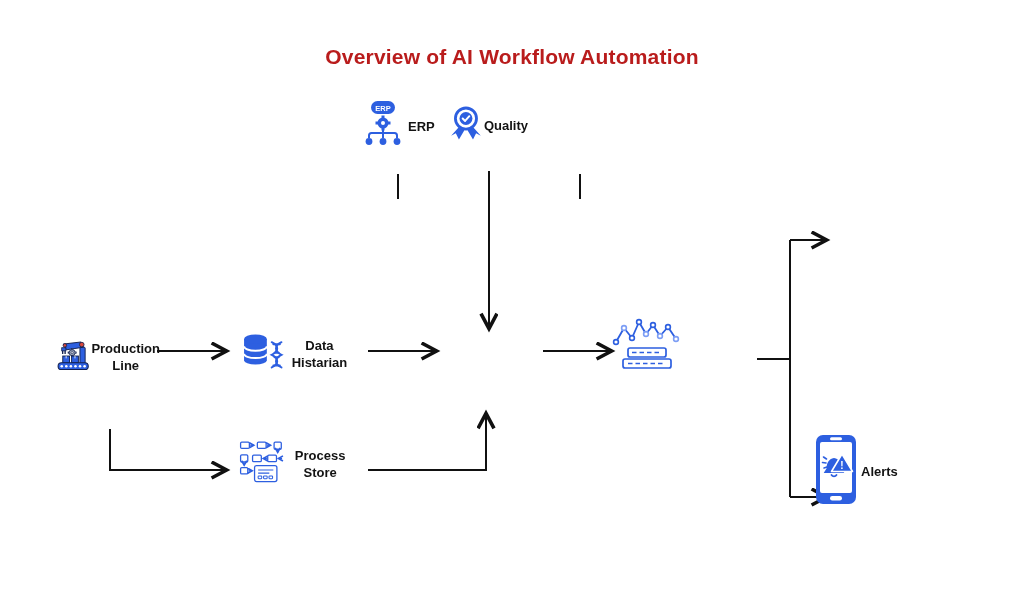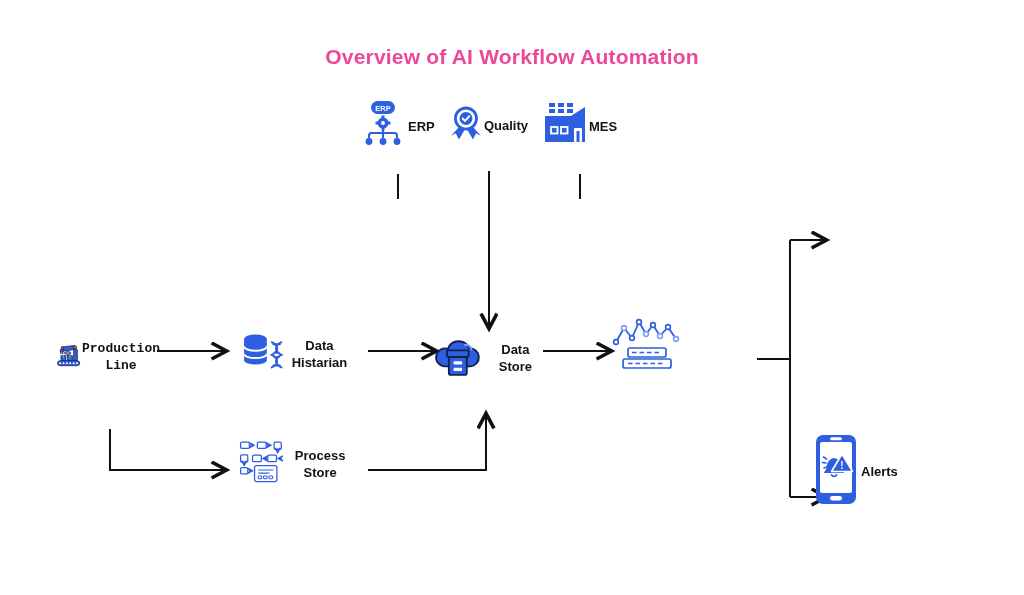--- a/index.html
+++ b/index.html
@@ -2,32 +2,32 @@
 <html><head>
 <meta charset="utf-8">
 <style>
   html,body{margin:0;padding:0;background:#ffffff;}
   .canvas{
     position:relative;width:1024px;height:595px;background:#ffffff;
     font-family:"Liberation Sans",sans-serif;overflow:hidden;
   }
   .title{
     position:absolute;left:0;right:0;top:45px;text-align:center;
-    font-size:21px;font-weight:700;color:#ec4899;letter-spacing:.2px;
+    font-size:21px;font-weight:700;color:#b91c1c;letter-spacing:.2px;
   }
   .node{position:absolute;display:flex;flex-direction:row;align-items:center;}
   .lbl{
     font-weight:700;font-size:13px;color:#131313;text-align:center;
     line-height:1.25;margin-top:5px;white-space:pre-line;
   }
   
   .n-erp{left:358px;top:100px;width:80px;}
   .n-quality{left:448px;top:99px;width:80px;}
   .n-mes{left:541px;top:102px;width:80px;}
-  .n-production{left:56px;top:322px;width:104px;font-family:Liberation Mono, monospace;}
+  .n-production{left:56px;top:322px;width:104px;}
   .n-historian{left:240px;top:327px;width:115px;}
   .n-datastore{left:430px;top:330px;width:116px;}
   .n-ai{left:612px;top:314px;width:170px;}
   .n-dashboard{left:815px;top:184px;width:124px;}
   .n-alerts{left:811px;top:434px;width:116px;}
   .n-procflows{left:239px;top:434px;width:116px;}
   .arrows{position:absolute;left:0;top:0;}
 </style>
 </head>
 <body>
@@ -85,38 +85,20 @@
     <svg width="46" height="50" viewBox="0 0 46 50">
       <polygon points="14,29 21,33 14,45 10,37 4,40" fill="#2d5fe0"></polygon>
       <polygon points="32,29 25,33 32,45 36,37 42,40" fill="#2d5fe0"></polygon>
       <circle cx="23" cy="18" r="13.5" fill="#ffffff" stroke="#2d5fe0" stroke-width="3.6"></circle>
       <circle cx="23" cy="18" r="8.3" fill="#2d5fe0"></circle>
       <path d="M18.8,18 l3.1,3.1 l5.4,-6.1" fill="none" stroke="#ffffff" stroke-width="2.5" stroke-linecap="round" stroke-linejoin="round"></path>
     </svg>
     <div class="lbl">Quality</div>
   </div>
 
-  <div class="node n-mes">
-    <svg width="48" height="46" viewBox="0 0 48 46">
-      <g fill="#2d5fe0">
-        <rect x="8" y="1" width="6" height="4"></rect>
-          <rect x="8" y="7" width="6" height="4"></rect>
-        <rect x="17" y="1" width="6" height="4"></rect>
-          <rect x="17" y="7" width="6" height="4"></rect>
-        <rect x="26" y="1" width="6" height="4"></rect>
-          <rect x="26" y="7" width="6" height="4"></rect>
-      </g>
-      <polygon points="4,14 30,14 44,5 44,40 4,40" fill="#2d5fe0"></polygon>
-      <rect x="10" y="25" width="6.5" height="6.5" fill="none" stroke="#ffffff" stroke-width="1.8"></rect>
-      <rect x="20" y="25" width="6.5" height="6.5" fill="none" stroke="#ffffff" stroke-width="1.8"></rect>
-      <rect x="33" y="26" width="8" height="14" rx="1" fill="#ffffff"></rect>
-      <rect x="35.5" y="29" width="3" height="11" fill="#2d5fe0"></rect>
-    </svg>
-    <div class="lbl">MES</div>
-  </div>
 
   <div class="node n-production">
     <svg width="68" height="66" viewBox="0 0 68 66">
       <rect x="46" y="18" width="10" height="32" rx="2" fill="#2d5fe0" stroke="#12204f" stroke-width="1.8"></rect>
       <polygon points="14,12 48,8 53,18 20,23" fill="#2d5fe0" stroke="#12204f" stroke-width="1.8" stroke-linejoin="round"></polygon>
       <rect x="11" y="19" width="8" height="6" fill="#2d5fe0" stroke="#12204f" stroke-width="1.6"></rect>
       <rect x="11.5" y="25" width="2.6" height="6" fill="#12204f"></rect>
       <rect x="16.2" y="25" width="2.6" height="6" fill="#12204f"></rect>
       <circle cx="49.5" cy="13" r="4.4" fill="#d9483b" stroke="#12204f" stroke-width="1.6"></circle>
       <circle cx="17" cy="14.5" r="3.4" fill="#d9483b" stroke="#12204f" stroke-width="1.6"></circle>
@@ -152,31 +134,20 @@
       <path d="M5,27 a14,5.5 0 0 0 28,0" fill="none" stroke="#ffffff" stroke-width="2.4"></path>
       <g stroke="#2d5fe0" stroke-width="2.4" fill="none" stroke-linecap="round">
         <path d="M39,13 c9,4.5 9,11 0,15.5 c9,4.5 9,11 0,15.5"></path>
         <path d="M51,13 c-9,4.5 -9,11 0,15.5 c-9,4.5 -9,11 0,15.5"></path>
         <path d="M41,15.5 h8 M42.5,26 h5 M42.5,31.5 h5 M41,41.5 h8"></path>
       </g>
     </svg>
     <div class="lbl">Data Histarian</div>
   </div>
 
-  <div class="node n-datastore">
-    <svg width="58" height="52" viewBox="0 0 58 52">
-      <path d="M16,37 a9.5,9.5 0 1 1 3,-18.5 a12,12 0 0 1 22.5,-0.5 a9,9 0 1 1 1.5,19 z" fill="#2d5fe0" stroke="#12204f" stroke-width="2" stroke-linejoin="round"></path>
-      <path d="M37,14 a7,7 0 0 1 7,5" fill="none" stroke="#7d9ef5" stroke-width="2.2" stroke-linecap="round"></path>
-      <rect x="18" y="20" width="23" height="7" rx="1.5" fill="#2d5fe0" stroke="#12204f" stroke-width="2"></rect>
-      <rect x="20" y="27" width="19" height="19" rx="2" fill="#2d5fe0" stroke="#12204f" stroke-width="2"></rect>
-      <rect x="25" y="31.5" width="9" height="3.5" rx="1" fill="#ffffff"></rect>
-      <rect x="25" y="38.5" width="9" height="3.5" rx="1" fill="#ffffff"></rect>
-    </svg>
-    <div class="lbl">Data Store</div>
-  </div>
 
   <div class="node n-ai">
     <svg width="70" height="58" viewBox="0 0 70 58">
       <polyline points="4,28 12,14 20,24 27,8 34,20 41,11 48,22 56,13 64,25" fill="none" stroke="#2d5fe0" stroke-width="1.8" stroke-linejoin="round"></polyline>
       <g fill="#ffffff">
         <circle cx="4" cy="28" r="2.4" stroke="#2d5fe0" stroke-width="1.6"></circle>
         <circle cx="12" cy="14" r="2.4" stroke="#7d9ef5" stroke-width="1.6"></circle>
         <circle cx="20" cy="24" r="2.4" stroke="#2d5fe0" stroke-width="1.6"></circle>
         <circle cx="27" cy="8" r="2.4" stroke="#2d5fe0" stroke-width="1.6"></circle>
         <circle cx="34" cy="20" r="2.4" stroke="#7d9ef5" stroke-width="1.6"></circle>

